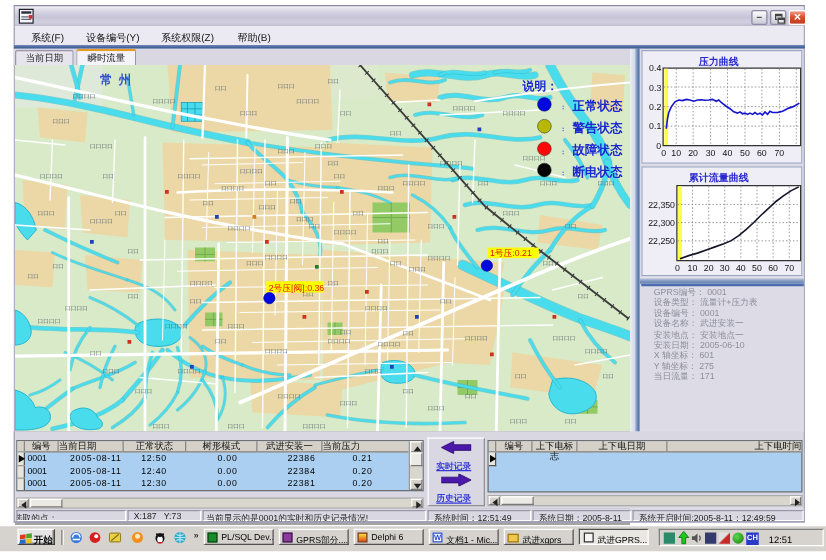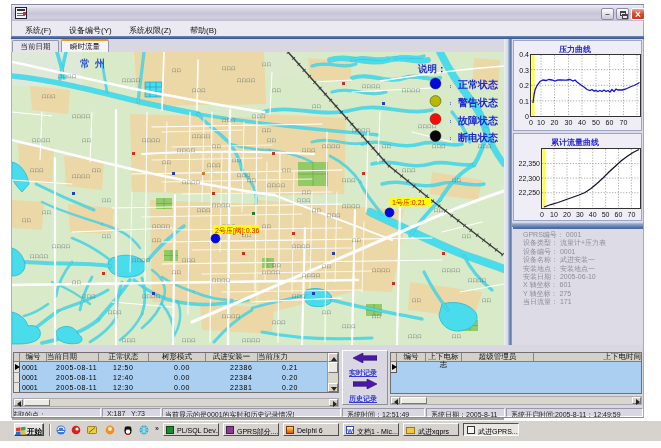--- a/index.html
+++ b/index.html
@@ -568,21 +568,21 @@
       <path d="M14 0 L14 2.7 L0 2.7 L0 7.3 L14 7.3 L14 10 L24 5 Z" fill="#4a18aa" stroke="#2a0a66" stroke-width="0.6"></path>
     </svg>
  <div class="a" style="left:6px;top:43px;font-size:7px;font-weight:bold;color:#3538d8;text-decoration:underline;white-space:nowrap">历史记录</div>
 </div>
 
 <div class="a" style="left:390px;top:352px;width:252px;height:42px;border:1px solid #707070;background:#aacff0">
  <div class="a" style="left:0;top:0;width:250px;height:9px;background:#d5d1c9;border-bottom:1px solid #808080;font-size:7.5px;color:#111;line-height:8px">
   <span class="a" style="left:0;top:0;width:6px;height:8px;border-right:1px solid #888"></span>
   <span class="a" style="left:6px;top:0;width:29px;height:8px;border-right:1px solid #888;text-align:center">编号</span>
   <span class="a" style="left:35px;top:0;width:36px;height:8px;border-right:1px solid #888;text-align:center">上下电标志</span>
-  <span class="a" style="left:71px;top:0;width:72px;height:8px;border-right:1px solid #888;text-align:center">超级管理员</span>
+  <span class="a" style="left:71px;top:0;width:72px;height:8px;border-right:1px solid #888;text-align:center">上下电日期</span>
   <span class="a" style="left:143px;top:0;width:107px;height:8px;text-align:right">上下电时间</span>
  </div>
  <div class="a" style="left:0;top:9px;width:6px;height:11px;background:#e8e5df;border-right:1px solid #555;border-bottom:1px solid #555">
   <span class="a" style="left:1px;top:2px;width:0;height:0;border-left:5px solid #000;border-top:3px solid transparent;border-bottom:3px solid transparent"></span>
  </div>
 </div>
 
 <div class="a" style="left:390px;top:396px;width:252px;height:9px;background:#d9d6ce;border:1px solid #aaa">
  <div class="a" style="left:0;top:0;width:9px;height:7px;background:#d5d1c9;border:1px solid #fff;border-right-color:#777;border-bottom-color:#777">
       <span style="position:absolute;left:2px;top:1px;width:0;height:0;border-right:4px solid #222;border-top:3px solid transparent;border-bottom:3px solid transparent"></span>
@@ -672,13 +672,28 @@
       <span class="a" style="left:13px;top:2.5px">文档1 - Mic...</span>
     </div>
  <div class="a" style="left:403px;top:2px;width:56px;height:13px;background:#d6d3ce;border:1px solid #fff;border-right-color:#505050;border-bottom-color:#505050;overflow:hidden;white-space:nowrap">
       <span class="a" style="left:2px;top:3px;width:9px;height:7px;background:#f0c848;border:1px solid #a07818"></span>
       <span class="a" style="left:14px;top:2.5px">武进xgprs</span>
     </div>
  <div class="a" style="left:463px;top:2px;width:56px;height:13px;background:#e9e7e1;border:1px solid #505050;border-right-color:#fff;border-bottom-color:#fff;overflow:hidden;white-space:nowrap">
       <span class="a" style="left:3px;top:2px;width:8px;height:8px;background:#f4f4f4;border:1px solid #333"></span>
       <span class="a" style="left:14px;top:2.5px">武进GPRS...</span>
     </div>
+ <div class="a" style="left:527px;top:2px;width:132px;height:14px;border:1px solid #808080;border-bottom-color:#fff;border-right-color:#fff">
+  <span class="a" style="left:3px;top:2px;width:9px;height:9px;background:#2a8a6a"></span>
+  <svg class="a" style="left:14px;top:1px" width="10" height="11">
+        <path d="M5 0 L9 5 L6.5 5 L6.5 10 L3.5 10 L3.5 5 L1 5 Z" fill="#1ec81e" stroke="#0a7a0a" stroke-width="0.7"></path>
+      </svg>
+  <svg class="a" style="left:25px;top:2px" width="9" height="9">
+        <path d="M0.5 3 L2.5 3 L5 0.7 L5 8.3 L2.5 6 L0.5 6 Z" fill="#555"></path>
+        <path d="M6.5 2.5 Q8 4.5 6.5 6.5" stroke="#555" fill="none" stroke-width="0.9"></path>
+      </svg>
+  <span class="a" style="left:36px;top:2px;width:9px;height:9px;background:#343a6e"></span>
+  <span class="a" style="left:47px;top:2px;width:9px;height:9px;background:linear-gradient(135deg,#e0e0e0 45%,#c82a2a 55%)"></span>
+  <span class="a" style="left:58px;top:2px;width:9px;height:9px;background:radial-gradient(circle at 35% 35%,#5ad84a,#187a10);border-radius:50%"></span>
+  <span class="a" style="left:69px;top:2px;width:10px;height:10px;background:#2a3ac8;color:#fff;font-size:6px;font-weight:bold;text-align:center;line-height:10px">CH</span>
+  <span class="a" style="left:87px;top:3px;font-size:7.5px">12:51</span>
+ </div>
 </div>
 
 </body></html>

